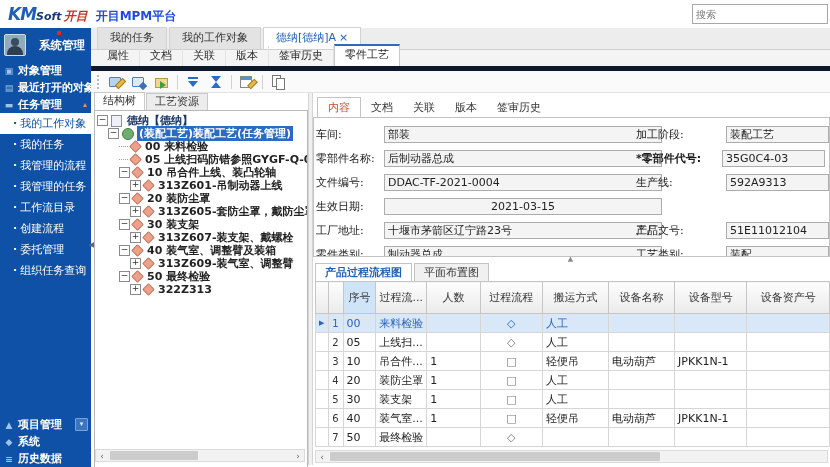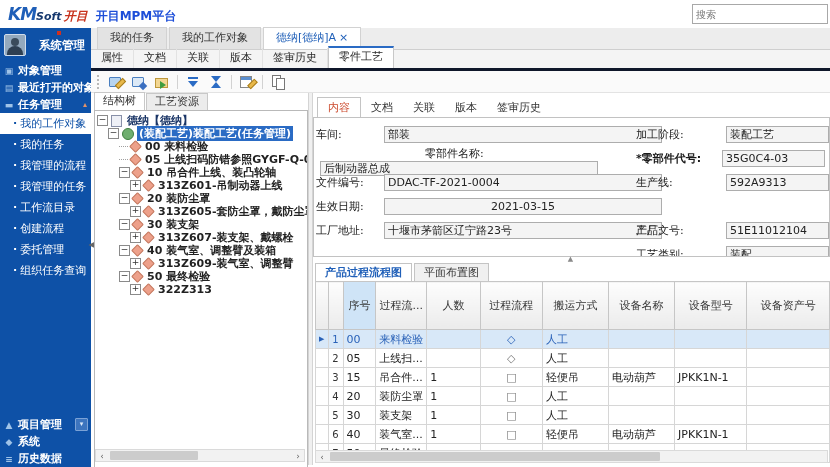--- a/index.html
+++ b/index.html
@@ -41,22 +41,22 @@
   .collapse-handle{left:87px;top:238px;width:9px;height:13px;color:#666;font-size:8px;line-height:13px;text-align:center}
 
   
   .main-tabs{left:91px;top:28px;width:739px;height:22px;background:#ededed;border-bottom:1px solid #cfcfcf;
              display:flex;align-items:flex-end;padding-left:6px;box-sizing:border-box}
   .mtab{padding:0 12px;line-height:20px;height:21px;background:#e3e3e3;border:1px solid #d2d2d2;border-bottom:none;
         margin-right:2px;color:#333;white-space:nowrap}
   .mtab.active{background:#fff;color:#1f5fb8}
   .mtab .close{margin-left:3px;color:#1f5fb8}
 
-  .sub-tabs{left:91px;top:50px;width:739px;height:21px;background:#f4f4f4;border-bottom:3px solid #0f172a;
-            display:flex;align-items:flex-end;box-sizing:border-box}
+  .sub-tabs{left:91px;top:50px;width:739px;height:21px;background:#f4f4f4;border-bottom:5px solid #0f172a;
+            display:flex;align-items:flex-end;padding-left:6px;box-sizing:border-box}
   .stab{padding:0 10px;line-height:19px;height:20px;color:#2a2a2a;border-right:1px solid #e2e2e2;white-space:nowrap}
   .stab.active{background:#fff;border:1px solid #c8c8c8;border-top:2px solid #2a6bc4;border-bottom:none;line-height:18px}
 
   
   .toolbar{left:91px;top:71px;width:739px;height:22px;background:#fafafa;border-bottom:1px solid #e3e3e3;
            display:flex;align-items:center;gap:7px;padding-left:6px;box-sizing:border-box}
   .tb-handle{width:2px;height:14px;border-left:2px dotted #b8b8b8}
   .tb-sep{width:1px;height:14px;background:#d2d2d2}
   .ic{width:16px;height:16px;position:relative;display:inline-block}
   .ic-edit-object::before{content:"";position:absolute;left:1px;top:3px;width:10px;height:8px;background:#b7d4ef;border:1px solid #4a7fc0;border-radius:1px}
@@ -114,21 +114,21 @@
   .finput{height:15px;border:1px solid #adadad;background:#f4f4f4;font-size:11px;padding:0 3px;color:#222;
           font-family:"DejaVu Sans",sans-serif}
   .splitter{position:absolute;left:0;top:163px;width:515px;height:7px;text-align:center;color:#8a8a8a;
             font-size:7px;line-height:7px}
   .bottom-tabs{position:absolute;left:2px;top:170px;height:18px;display:flex;align-items:flex-end}
   .btab{border:1px solid #c4c4c4;border-bottom:none;background:#f0f0f0;padding:0 9px;line-height:17px;
         color:#333;margin-right:2px;white-space:nowrap}
   .btab.active{background:#fff;color:#1f5fb8;font-weight:bold}
   .proc-table{position:absolute;left:2px;top:188px;border-collapse:collapse;table-layout:fixed;font-size:11px}
   .proc-table th{background:linear-gradient(#fdfdfd,#ebebeb);border:1px solid #c6c6c6;height:15px;
-        font-weight:normal;color:#333;padding:16px 2px;white-space:nowrap;overflow:hidden;text-align:center}
+        font-weight:normal;color:#333;padding:8px 2px;white-space:nowrap;overflow:hidden;text-align:center}
   .proc-table th.th-seq{background:#cfe4f7}
   .proc-table td{border:1px solid #d6d6d6;height:18px;padding:0 3px;white-space:nowrap;overflow:hidden;color:#222}
   .proc-table tr.selected td{background:#d8e8f8;color:#2a62b8}
   .proc-table td.shape{text-align:center;color:#777}
   .proc-table td.rownum{text-align:right;color:#333;font-size:10px;padding-right:4px}
   .proc-table td.marker{text-align:center;font-size:7px;color:#222;padding:0}
 </style>
 </head>
 <body>
 
@@ -309,35 +309,39 @@
       <div class="dtab"><span>文档</span></div>
       <div class="dtab"><span>关联</span></div>
       <div class="dtab"><span>版本</span></div>
       <div class="dtab"><span>签审历史</span></div>
     </div>
   <div class="form-box" id="form-box">
       <div class="frow" style="left: 2px; top: 4px;">
         <span class="flabel" style="width: 64px;">车间:</span>
         <input class="finput" readonly="" value="部装" style="width: 270px; margin-left: 4px;">
       </div>
-      <div class="frow" style="left: 2px; top: 28px; flex-direction: column;">
+      <div class="frow" style="left: 2px; top: 28px;">
         <span class="flabel" style="width: 64px;">零部件名称:</span>
         <input class="finput" readonly="" value="后制动器总成" style="width: 270px; margin-left: 4px;">
       </div>
       <div class="frow" style="left: 2px; top: 52px;">
         <span class="flabel" style="width: 64px;">文件编号:</span>
         <input class="finput" readonly="" value="DDAC-TF-2021-0004" style="width: 270px; margin-left: 4px;">
       </div>
       <div class="frow" style="left: 2px; top: 76px;">
         <span class="flabel" style="width: 64px;">生效日期:</span>
         <input class="finput" readonly="" value="2021-03-15" style="width: 270px; margin-left: 4px; text-align: center;">
       </div>
       <div class="frow" style="left: 2px; top: 100px;">
         <span class="flabel" style="width: 64px;">工厂地址:</span>
         <input class="finput" readonly="" value="十堰市茅箭区辽宁路23号" style="width: 270px; margin-left: 4px;">
+      </div>
+      <div class="frow" style="left: 2px; top: 124px;">
+        <span class="flabel" style="width: 64px;">零件类别:</span>
+        <input class="finput" readonly="" value="制动器总成" style="width: 270px; margin-left: 4px;">
       </div>
       <div class="frow" style="left: 322px; top: 4px;">
         <span class="flabel" style="width: 86px;">加工阶段:</span>
         <input class="finput" readonly="" value="装配工艺" style="width: 95px; margin-left: 4px;">
       </div>
       <div class="frow" style="left: 322px; top: 28px;">
         <span class="flabel req" style="width: 86px;">*零部件代号:</span>
         <input class="finput" readonly="" value="35G0C4-03" style="width: 95px; ">
       </div>
       <div class="frow" style="left: 322px; top: 52px;">
@@ -410,21 +414,21 @@
           <td></td>
           <td class="shape">◇</td>
           <td>人工</td>
           <td></td>
           <td></td>
           <td></td>
         </tr>
         <tr>
           <td class="marker"></td>
           <td class="rownum">3</td>
-          <td>15</td>
+          <td>10</td>
           <td>吊合件...</td>
           <td>1</td>
           <td class="shape">□</td>
           <td>轻便吊</td>
           <td>电动葫芦</td>
           <td>JPKK1N-1</td>
           <td></td>
         </tr>
         <tr>
           <td class="marker"></td>

